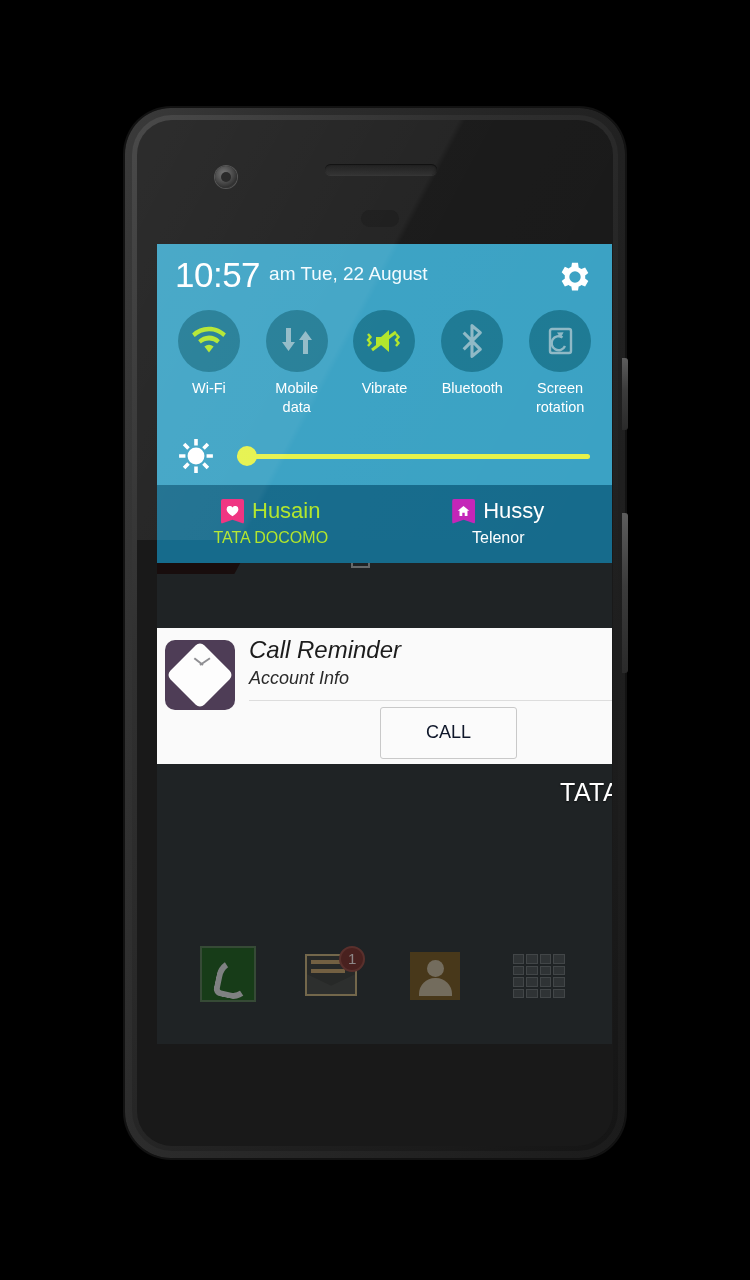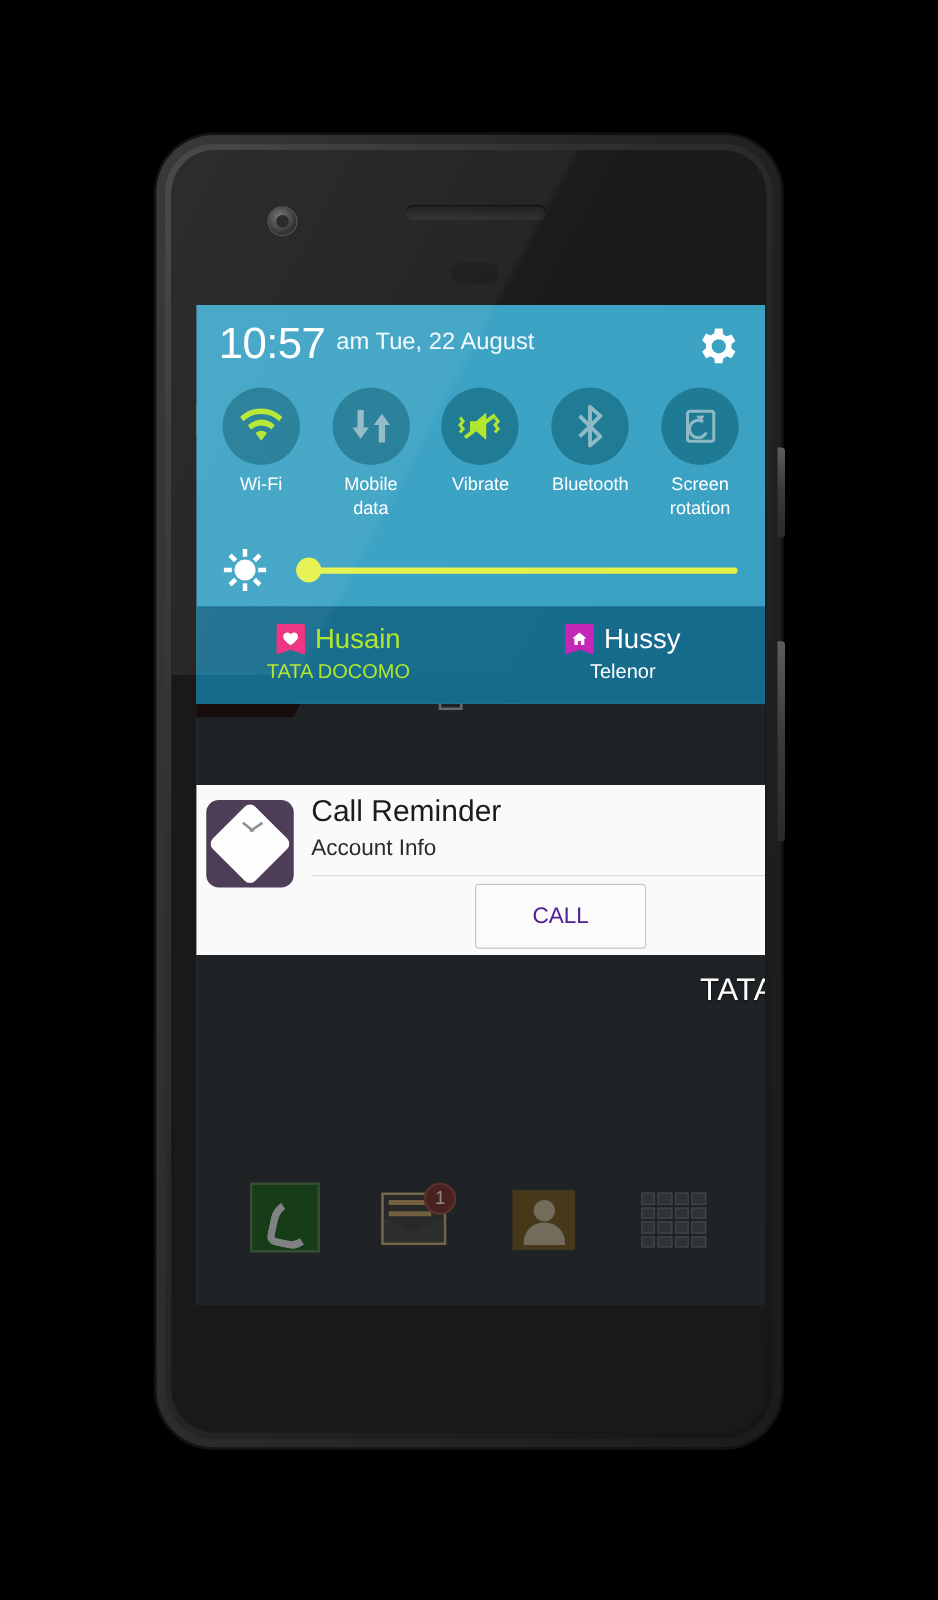--- a/index.html
+++ b/index.html
@@ -255,21 +255,21 @@
   #sim-name-2{ color:#ffffff; }
   .sim-carrier{ font-size:16px; margin-top:5px; }
   #sim-carrier-1{ color:#b2e62b; }
   #sim-carrier-2{ color:#ffffff; }
 
   
   #notification-card{
     position:absolute; left:0; top:384px; width:100%;
     background:#fafafa;
   }
-  #notif-main{ position:relative; height:72px; }
+  #notif-main{ position:relative; height:72px;font-style:italic; }
   #notif-app-icon{
     position:absolute; left:8px; top:12px; width:70px; height:70px;
     border-radius:10px; background:#4e3d56;
   }
   #notif-diamond{
     position:absolute; left:11px; top:11px; width:48px; height:48px;
     background:#fdfdfd; transform:rotate(45deg); border-radius:6px;
   }
   #notif-clock-hands{
     position:absolute; left:27px; top:24px; width:18px; height:14px;
@@ -285,21 +285,21 @@
   #notif-text{ position:absolute; left:92px; top:8px; right:14px; }
   #notif-title{ font-size:24px; color:#1c1c1c; }
   #notif-subtitle{ font-size:18px; color:#2a2a2a; margin-top:4px; }
   #notif-actions{
     border-top:1px solid #dddddd; margin-left:92px;
     height:64px; display:flex; align-items:center; justify-content:center;
   }
   #notif-call-button{
     width:137px; height:52px;
     border:1px solid #c9c9c9; border-radius:3px; background:#fbfbfb;
-    font-size:18px; color:#4c1d95; font-family:inherit;
+    font-size:18px; color:#0f172a; font-family:inherit;
     display:flex; align-items:center; justify-content:center; cursor:pointer;margin-left:36px;
   }
 
   
   #clear-button{
     position:absolute; right:-8px; top:534px;
     font-size:25px; color:#ffffff; letter-spacing:.4px;
     cursor:pointer; text-shadow:0 1px 2px rgba(0,0,0,.6);
   }
 </style>

